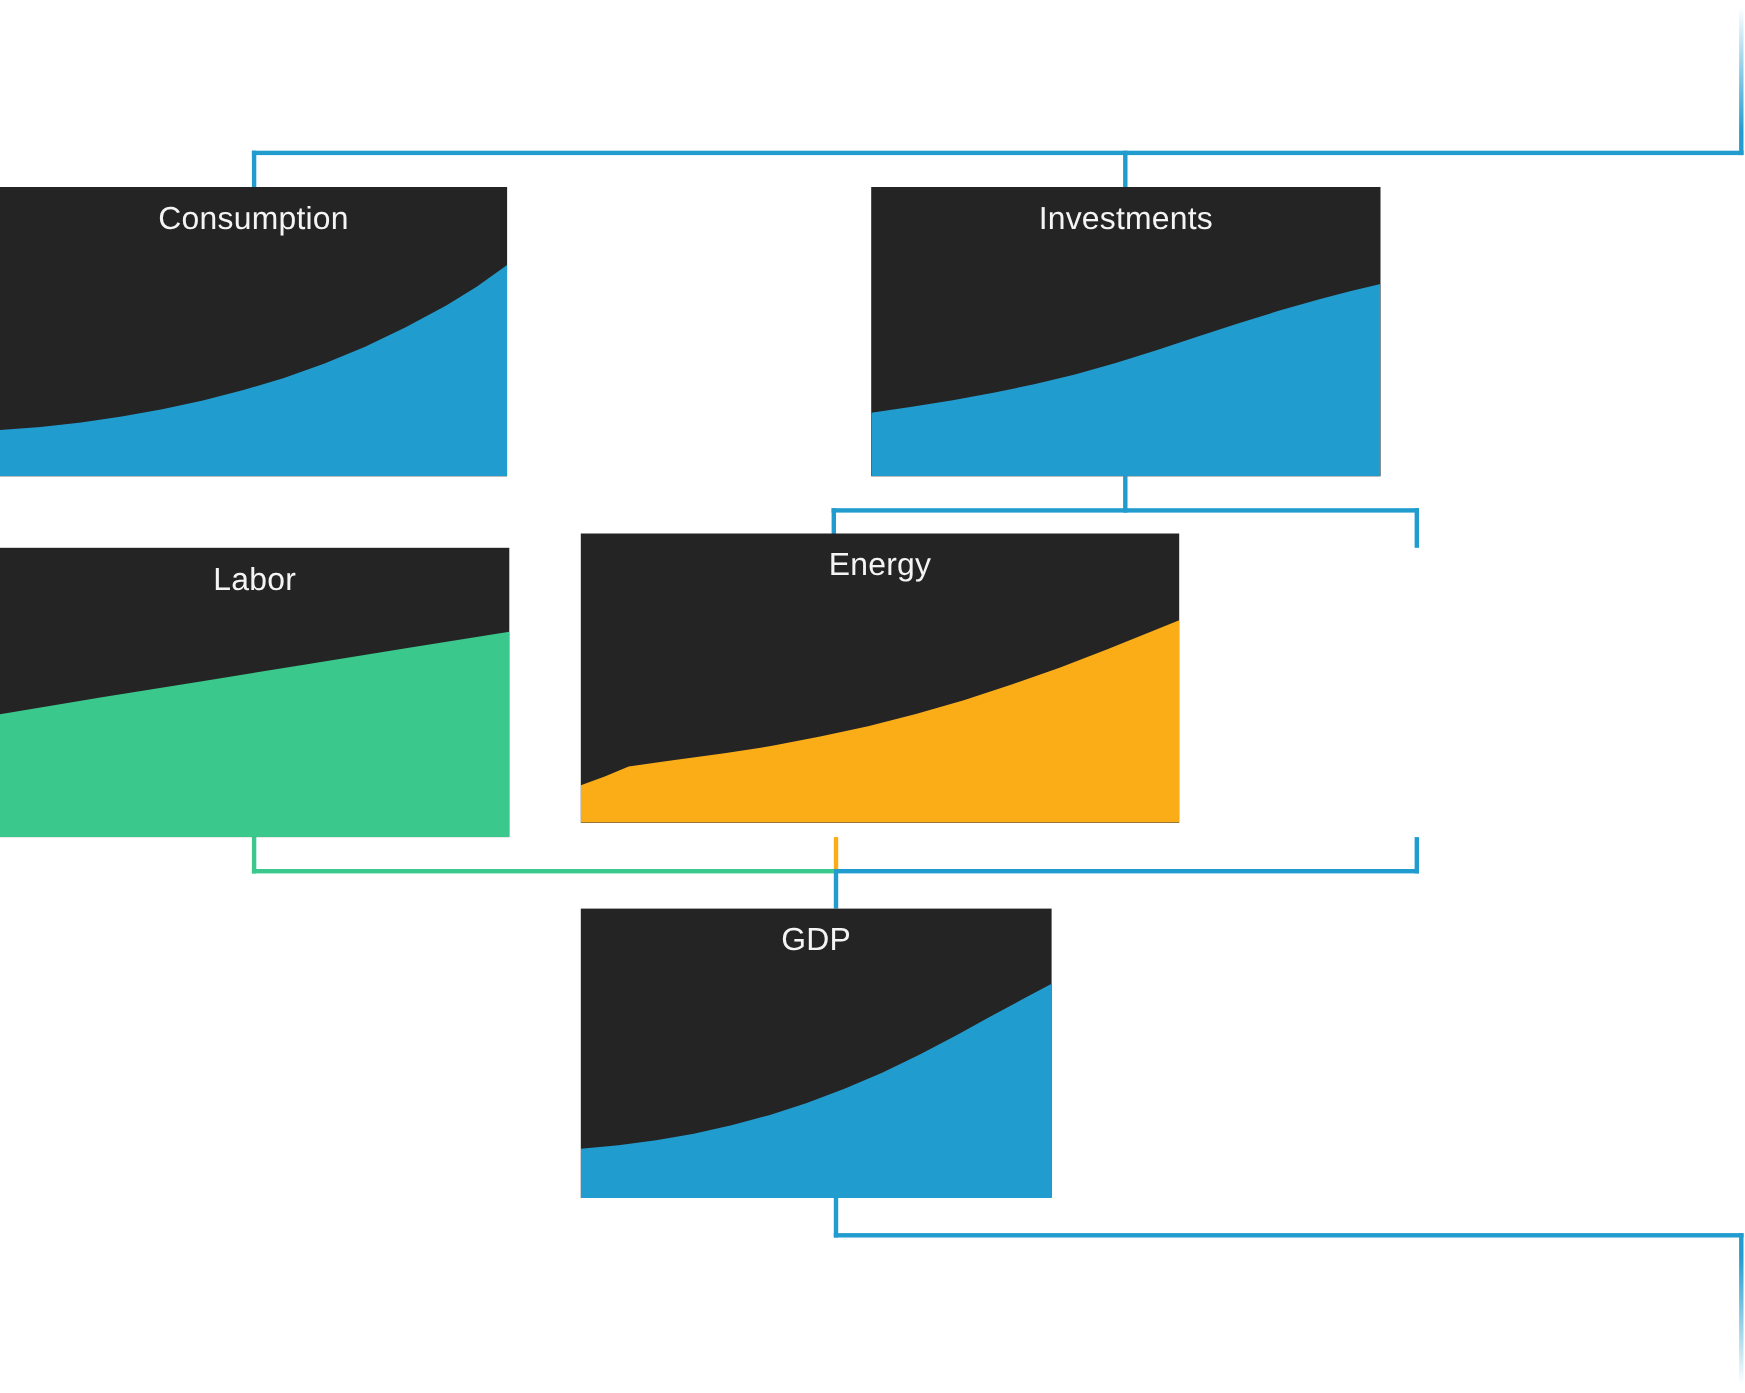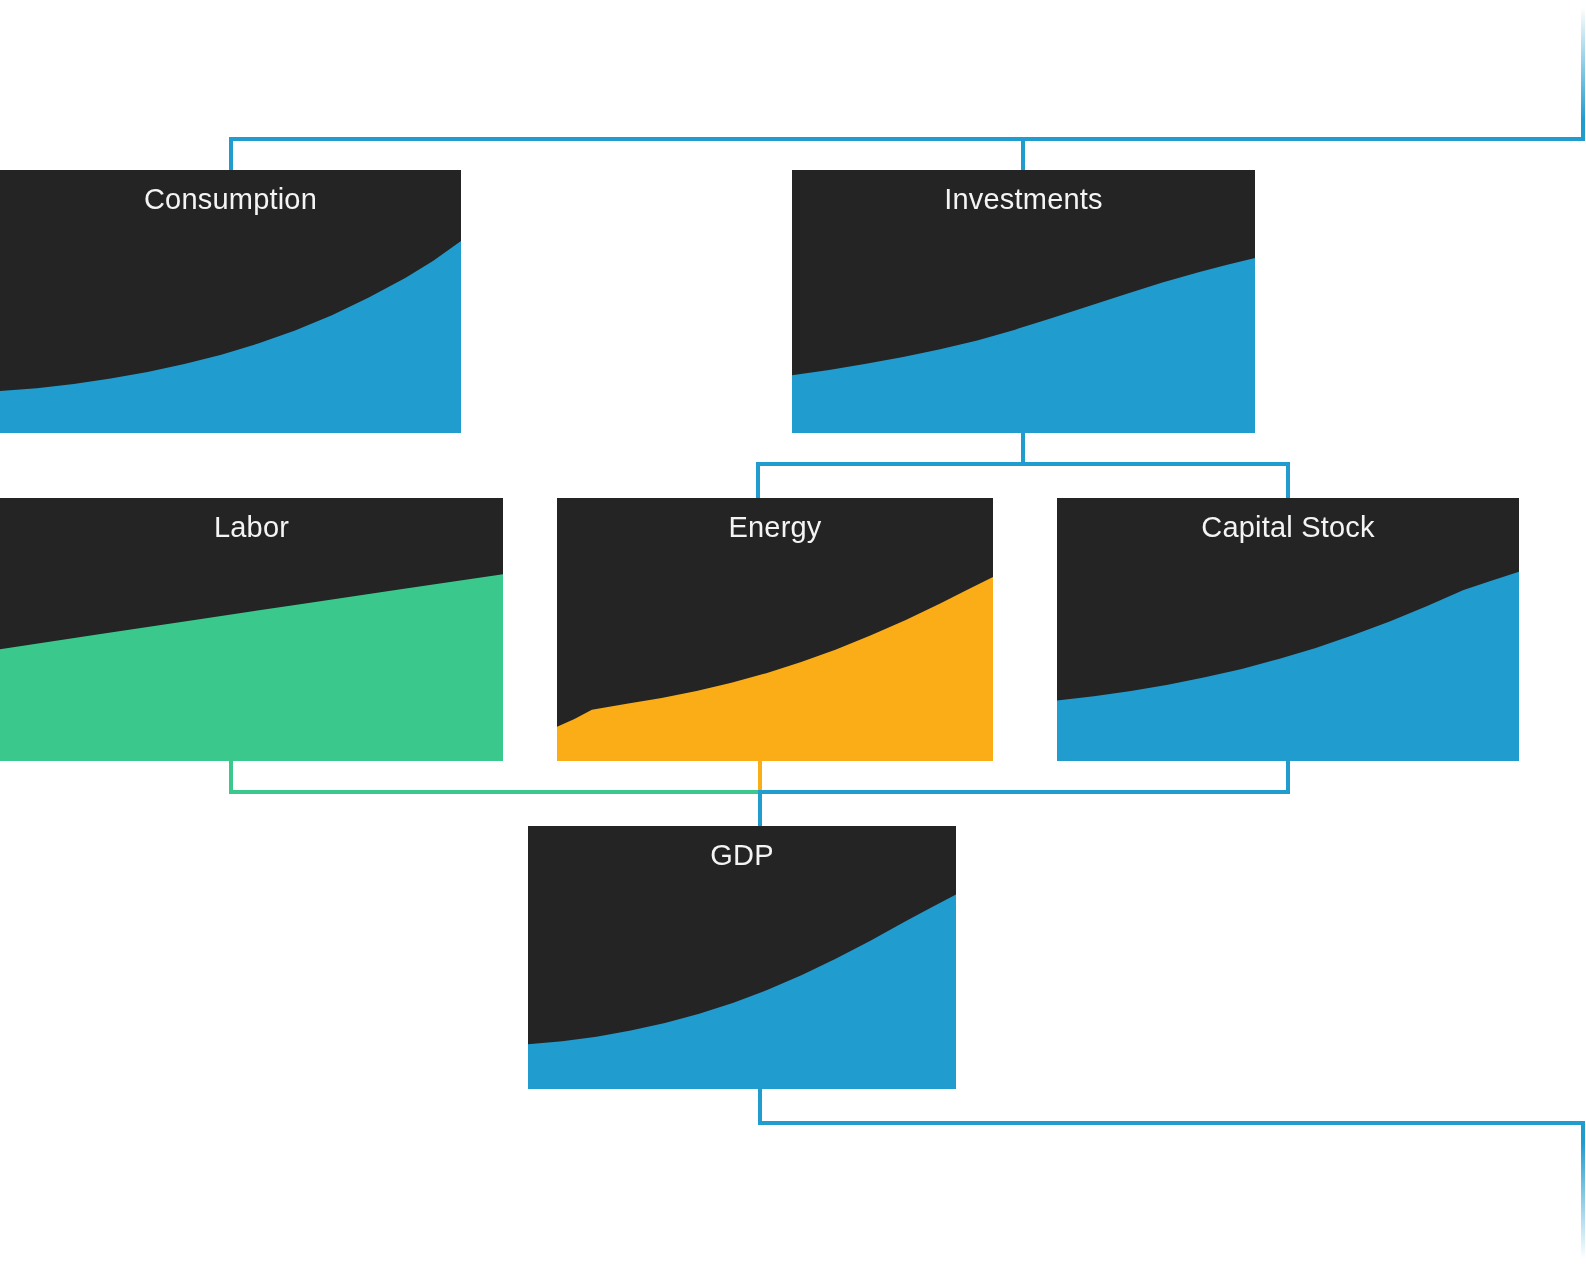--- a/index.html
+++ b/index.html
@@ -37,22 +37,22 @@
     height:100%;
     display:block;
     z-index:1;
   }
   .conn{
     position:absolute;
   }
   
   .node-consumption{left:0;    top:170px; width:461px; height:263px;}
   .node-investments{left:792px;top:170px; width:463px; height:263px;}
-  .node-labor      {left:0;    top:498px; width:463px; height:263px;padding-left:40px;}
-  .node-energy     {left:528px;top:498px; width:436px; height:263px;margin-left:29px;}
+  .node-labor      {left:0;    top:498px; width:463px; height:263px;}
+  .node-energy     {left:528px;top:485px; width:544px; height:263px;}
   .node-capital    {left:1057px;top:498px;width:462px; height:263px;}
   .node-gdp        {left:528px;top:826px; width:428px; height:263px;}
   
   .c-top-h          {left:229px; top:137px; width:1356px;height:4px;}
   .c-top-v-cons     {left:229px; top:137px; width:4px;  height:33px;}
   .c-top-v-inv      {left:1021px;top:137px; width:4px;  height:33px;}
   .c-top-right-fade {left:1581px;top:0;     width:4px;  height:141px;}
   .c-inv-down       {left:1021px;top:433px; width:4px;  height:33px;}
   .c-mid-h          {left:756px; top:462px; width:534px;height:4px;}
   .c-mid-v-energy   {left:756px; top:462px; width:4px;  height:36px;}
@@ -111,26 +111,20 @@
     <div class="node-title" style="color: rgb(244, 244, 244);">Labor</div>
   </div>
 
   <div class="node node-energy" style="background: rgb(36, 36, 36);">
     <svg class="node-chart" viewBox="0 0 100 100" preserveAspectRatio="none">
         <polygon points="0,87 4,84 8,80.5 16,78.2 24,76 32,73.4 40,70.2 48,66.6 56,62.4 64,57.6 72,52.2 80,46.4 88,40 94,35 100,30 100,100 0,100" fill="#FBAD18"></polygon>
       </svg>
     <div class="node-title" style="color: rgb(244, 244, 244);">Energy</div>
   </div>
 
-  <div class="node node-capital" style="background: rgb(36, 36, 36);">
-    <svg class="node-chart" viewBox="0 0 100 100" preserveAspectRatio="none">
-        <polygon points="0,77 8,75.4 16,73.4 24,71 32,68.2 40,65 48,61.2 56,57 64,52.2 72,47 80,41.2 88,35 94,31.5 100,28 100,100 0,100" fill="#219CCF"></polygon>
-      </svg>
-    <div class="node-title" style="color: rgb(244, 244, 244);">Capital Stock</div>
-  </div>
 
   <div class="node node-gdp" style="background: rgb(36, 36, 36);">
     <svg class="node-chart" viewBox="0 0 100 100" preserveAspectRatio="none">
         <polygon points="0,83 8,81.8 16,80.1 24,77.8 32,74.9 40,71.4 48,67.2 56,62.3 64,56.7 72,50.4 80,43.6 88,36.4 94,31.200000000000003 100,26 100,100 0,100" fill="#219CCF"></polygon>
       </svg>
     <div class="node-title" style="color: rgb(244, 244, 244);">GDP</div>
   </div>
 
 </div>
 

